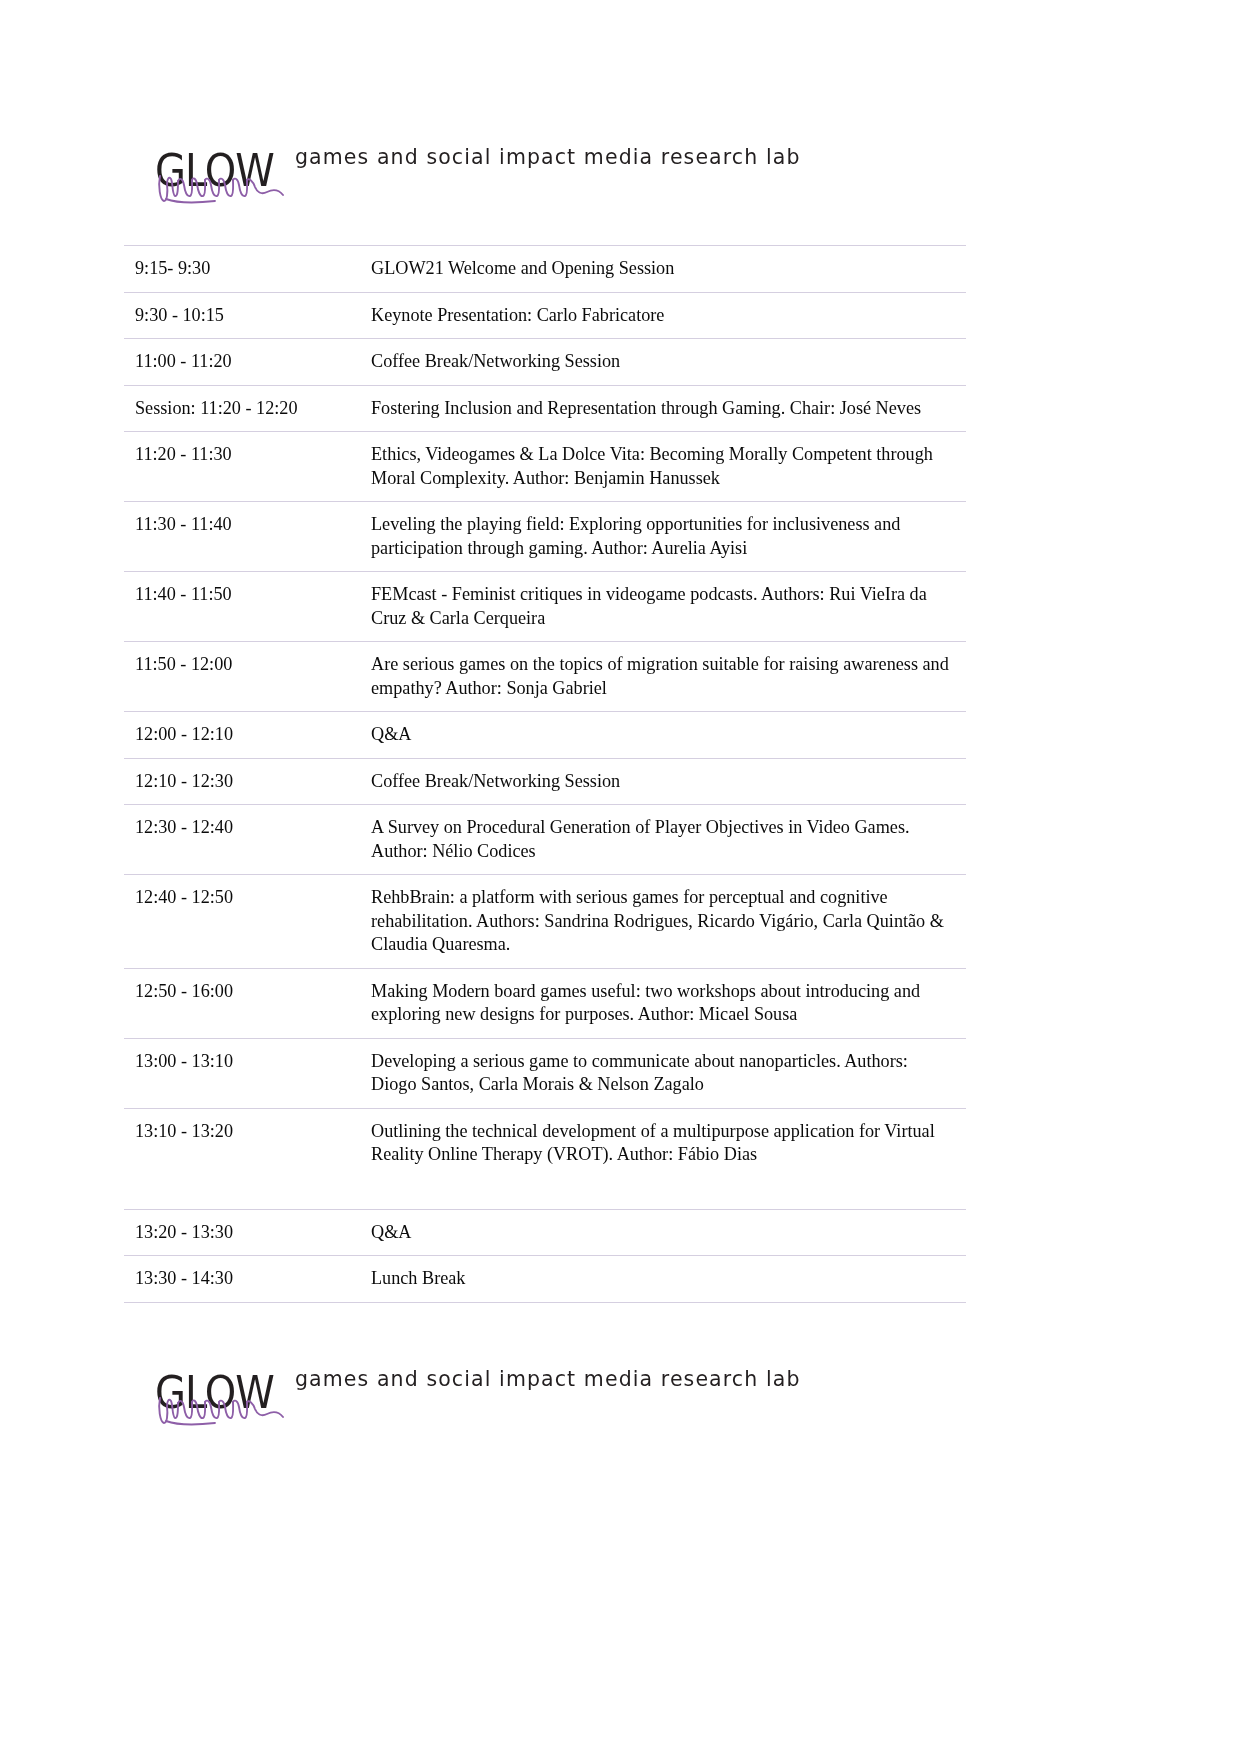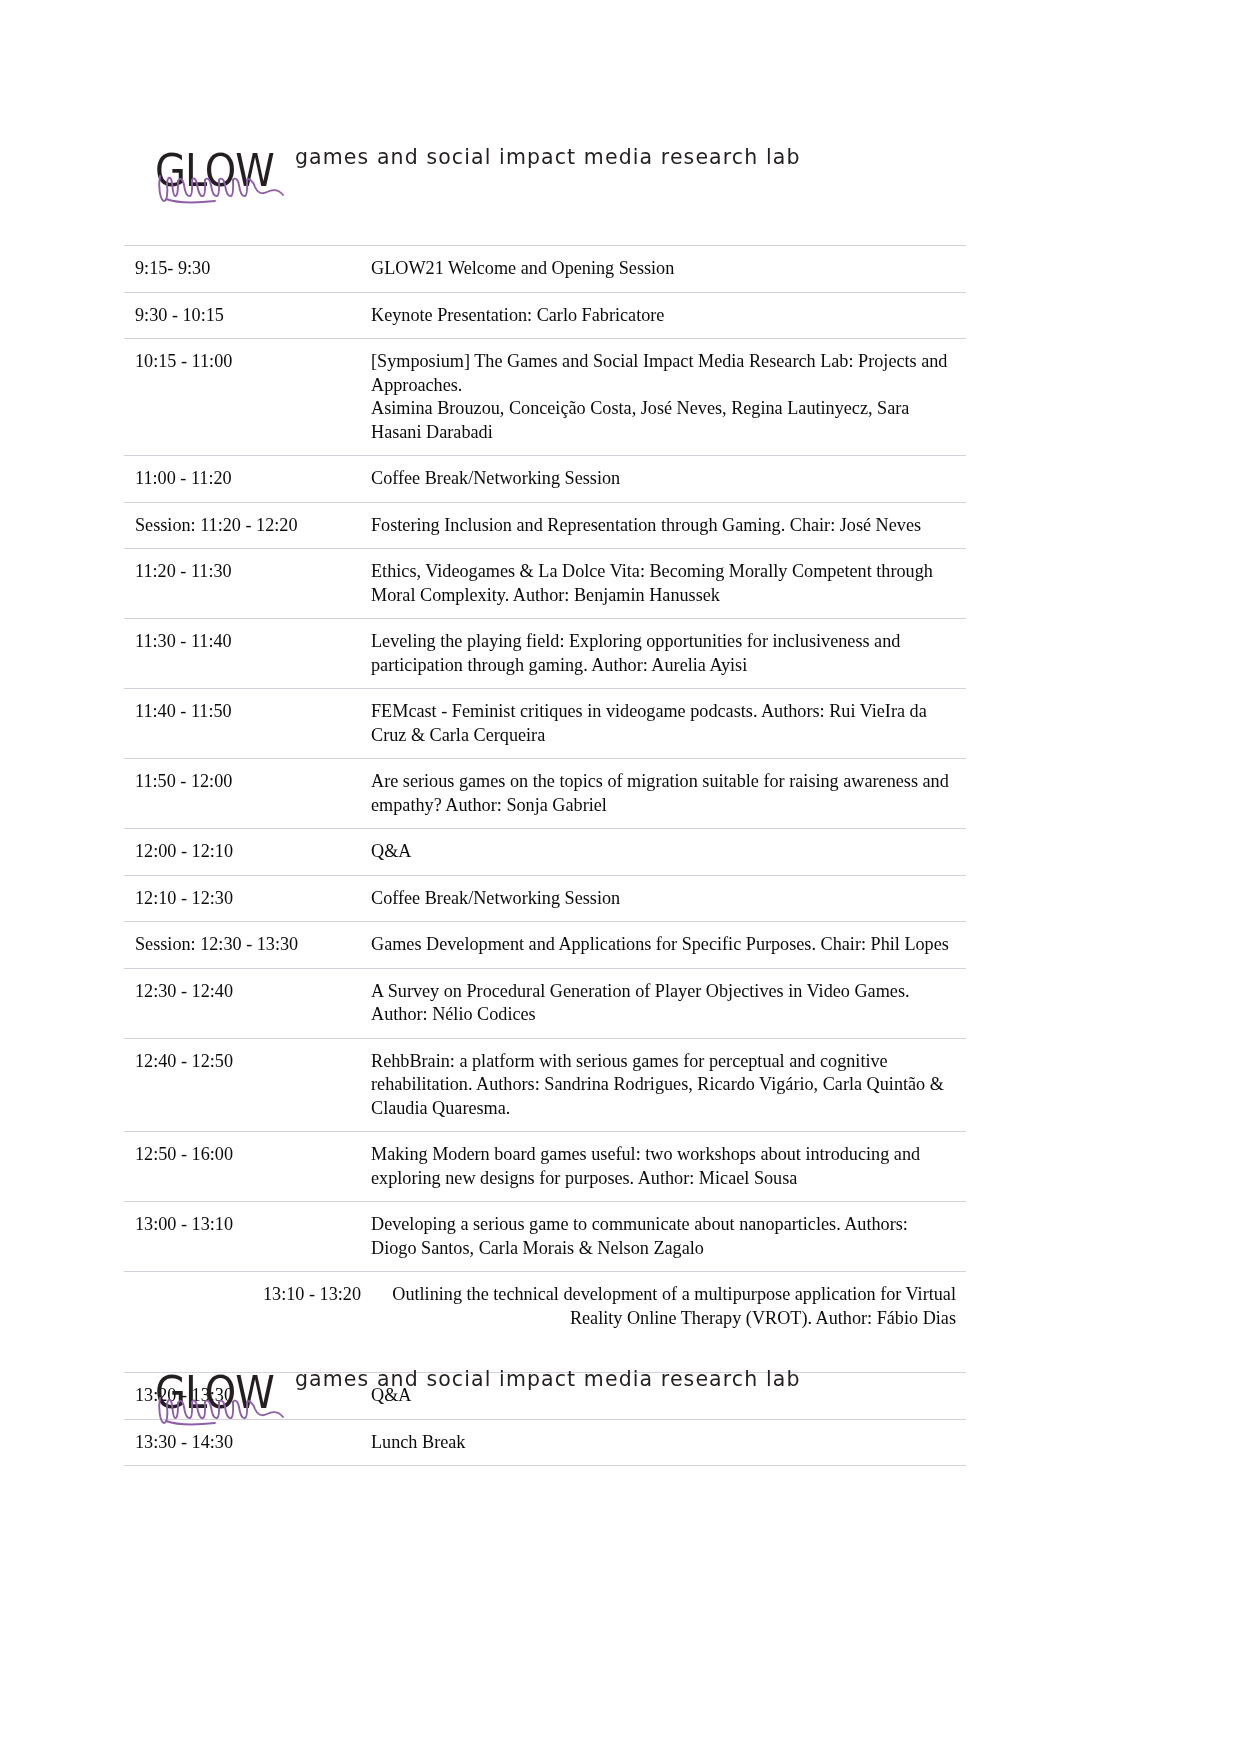--- a/index.html
+++ b/index.html
@@ -96,21 +96,20 @@
     width: 226px;
     padding-left: 11px;
     white-space: nowrap;
   }
   .schedule td.desc {
     padding-left: 4px;
     padding-right: 10px;
   }
   .schedule tr.tall td {
     padding-bottom: 42px;
-    text-align: right;
   }
   b { font-weight: normal; }
 </style>
 </head>
 <body>
 
 <div class="page">
 
   <div class="logo-block logo-header">
     <div class="logo-mark">
@@ -135,24 +134,20 @@
     <tbody>
         <tr>
           <td class="time">9:15- 9:30</td>
           <td class="desc"><span>GLOW21 Welcome and Opening Session</span></td>
         </tr>
         <tr>
           <td class="time">9:30 - 10:15</td>
           <td class="desc"><span>Keynote Presentation:  Carlo Fabricatore</span></td>
         </tr>
         <tr>
-          <td class="time">10:15 - 11:00</td>
-          <td class="desc"><span>[Symposium] The Games and Social Impact Media Research Lab: Projects and Approaches.<br>Asimina Brouzou, Conceição Costa, José Neves, Regina Lautinyecz, Sara Hasani Darabadi</span></td>
-        </tr>
-        <tr>
           <td class="time">11:00 - 11:20</td>
           <td class="desc"><span>Coffee Break/Networking Session</span></td>
         </tr>
         <tr>
           <td class="time">Session: 11:20 - 12:20</td>
           <td class="desc"><span>Fostering Inclusion and Representation through Gaming. Chair: José Neves</span></td>
         </tr>
         <tr>
           <td class="time">11:20 - 11:30</td>
           <td class="desc"><span>Ethics, Videogames &amp; La Dolce Vita: Becoming Morally Competent through Moral Complexity. Author:  </span><b>Benjamin Hanussek</b></td>
@@ -169,24 +164,20 @@
           <td class="time">11:50 - 12:00</td>
           <td class="desc"><span>Are serious games on the topics of migration suitable for raising awareness and empathy? Author: </span><b>Sonja Gabriel</b></td>
         </tr>
         <tr>
           <td class="time">12:00 - 12:10</td>
           <td class="desc"><span>Q&amp;A</span></td>
         </tr>
         <tr>
           <td class="time">12:10 - 12:30</td>
           <td class="desc"><span>Coffee Break/Networking Session</span></td>
-        </tr>
-        <tr>
-          <td class="time">Session:  12:30 - 13:30</td>
-          <td class="desc"><span>Games Development and Applications for Specific Purposes. Chair: Phil Lopes</span></td>
         </tr>
         <tr>
           <td class="time">12:30 - 12:40</td>
           <td class="desc"><span>A Survey on Procedural Generation of Player Objectives in Video Games. Author: </span><b>Nélio Codices</b></td>
         </tr>
         <tr>
           <td class="time">12:40 - 12:50</td>
           <td class="desc"><span>RehbBrain: a platform with serious games for perceptual and cognitive rehabilitation. Authors: </span><b>Sandrina Rodrigues</b><span>, Ricardo Vigário, Carla Quintão &amp; Claudia Quaresma.</span></td>
         </tr>
         <tr>

